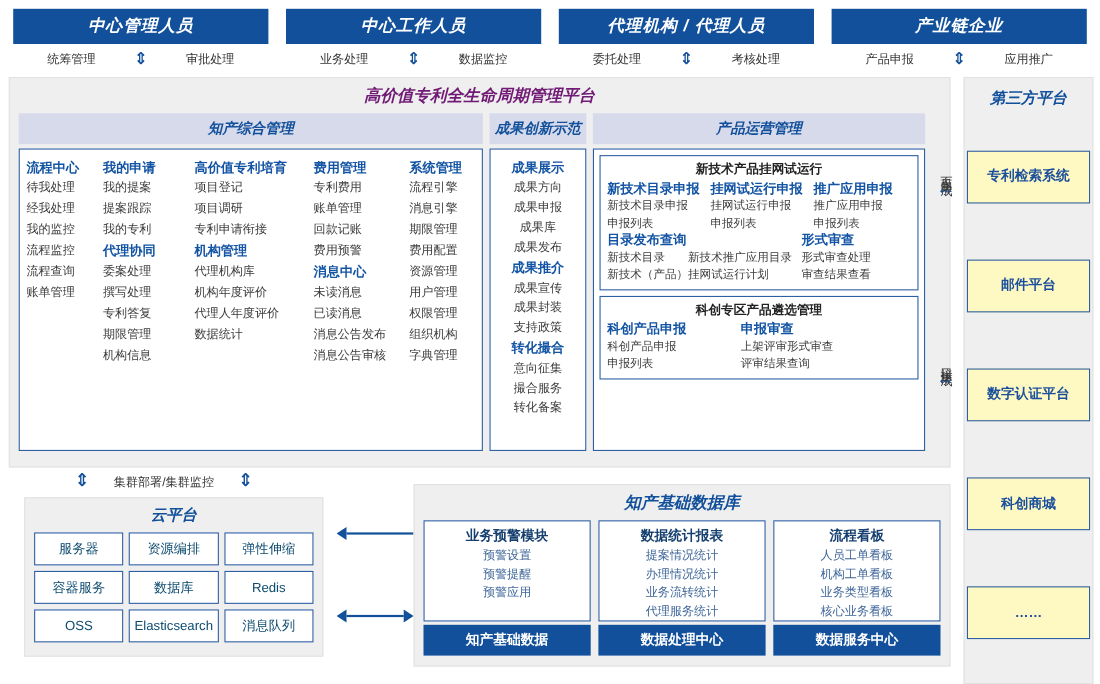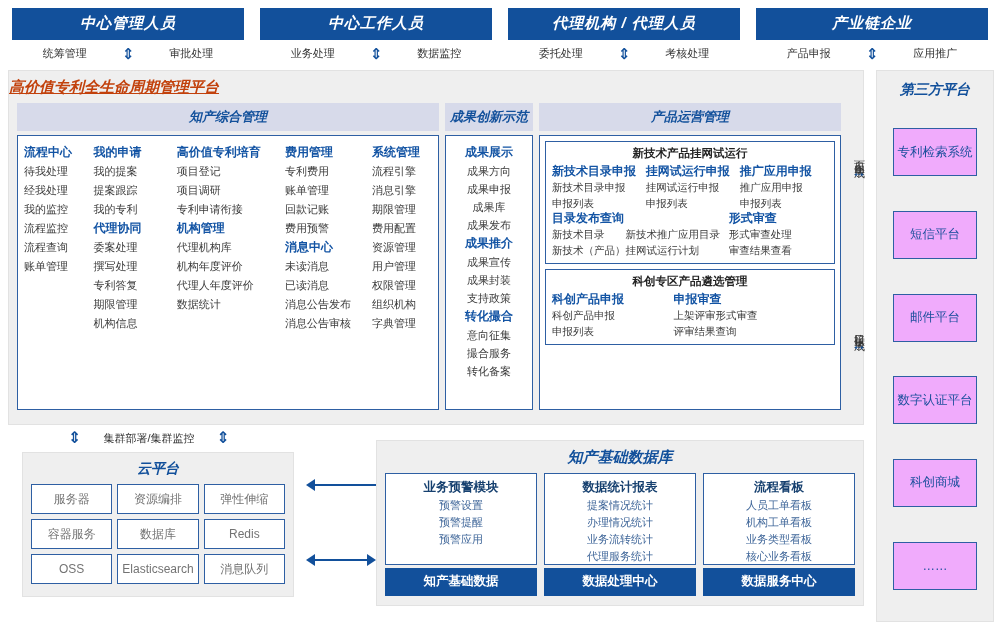--- a/index.html
+++ b/index.html
@@ -27,22 +27,22 @@
   }
   .role-actions span.lbl { flex:1; text-align:center; color:#333; }
   .ud-arrow { color:#12509B; font-size:15px; line-height:1; font-weight:bold; }
 
   
   .platform {
     position:absolute; left:8px; top:70px; width:856px; height:355px;
     background:#EFEFEF; border:1px solid #e2e2e2;
   }
   .platform-title {
-    text-align:left; font-size:15px; font-weight:bold; font-style:italic;
-    color:#c2410c; padding:7px 0 6px;text-decoration:underline;
+    text-align:center; font-size:15px; font-weight:bold; font-style:italic;
+    color:#701a75; padding:7px 0 6px;
   }
   .platform-body { display:flex; gap:6px; padding:0 8px 8px 8px; height:315px; }
 
   .group { display:flex; flex-direction:column; }
   .group-head {
     background:#D7DAEA; color:#12509B; font-size:13px; font-weight:bold;
     font-style:italic; text-align:center; padding:5px 0 5px;
   }
   .group-box {
     border:1px solid #2E5FA3; background:#fff; flex:1; margin-top:4px;
@@ -102,23 +102,23 @@
     background:#EFEFEF; border:1px solid #e2e2e2;
     display:flex; flex-direction:column; align-items:center;
   }
   .third-title {
     font-size:14px; font-weight:bold; font-style:italic; color:#12509B;
     padding:10px 0 8px;
   }
   .third-list { flex:1; width:100%; display:flex; flex-direction:column;
                 justify-content:space-around; align-items:center; padding:4px 0 14px; }
   .third-item {
-    width:84px; height:48px; border:1px solid #2E5FA3; background:#f0abfc;
+    width:112px; height:48px; border:1px solid #2E5FA3; background:#fef9c3;
     display:flex; align-items:center; justify-content:center;
-    color:#1b4f9c; font-size:12.5px;
+    color:#1b4f9c; font-size:12.5px;font-weight:bold;
   }
 
   
   .cluster {
     position:absolute; left:8px; top:426px; width:282px; height:24px;
     display:flex; align-items:center; justify-content:center; gap:22px;
   }
   .cluster .lbl { font-size:11px; color:#333; }
   .cluster .ud-arrow { font-size:16px; }
 
@@ -129,21 +129,21 @@
   }
   .cloud-title {
     text-align:center; font-size:14px; font-weight:bold; font-style:italic;
     color:#12509B; padding:3px 0 6px;
   }
   .cloud-grid { display:grid; grid-template-columns:repeat(3,1fr);
                 gap:5px; }
   .cloud-cell {
     border:1px solid #2E5FA3; background:#fff; height:30px;
     display:flex; align-items:center; justify-content:center;
-    font-size:12px; color:#737373;
+    font-size:12px; color:#0c4a6e;
   }
 
   
   .midarrows { position:absolute; left:306px; top:460px; width:70px; height:120px; }
   .arrow-row { position:absolute; width:70px; height:14px; display:flex;
                align-items:center; color:#12509B; font-size:13px; }
   .arrow-line { flex:1; height:2px; background:#12509B; }
   .arrow-head { width:0;height:0;border-top:6px solid transparent;
                 border-bottom:6px solid transparent; }
   .ah-left { border-right:9px solid #12509B; }
@@ -362,21 +362,20 @@
     <div class="vgroup">
       <div class="vtext">接口集成</div>
       <div class="lr-arrow">↔</div>
     </div>
   </div>
 
   <div class="third">
     <div class="third-title">第三方平台</div>
     <div class="third-list" id="third-list">
         <div class="third-item">专利检索系统</div>
-        <div class="third-item">短信平台</div>
         <div class="third-item">邮件平台</div>
         <div class="third-item">数字认证平台</div>
         <div class="third-item">科创商城</div>
         <div class="third-item">……</div>
       </div>
   </div>
 
   <div class="cluster">
     <span class="ud-arrow">⇕</span>
     <span class="lbl">集群部署/集群监控</span>

